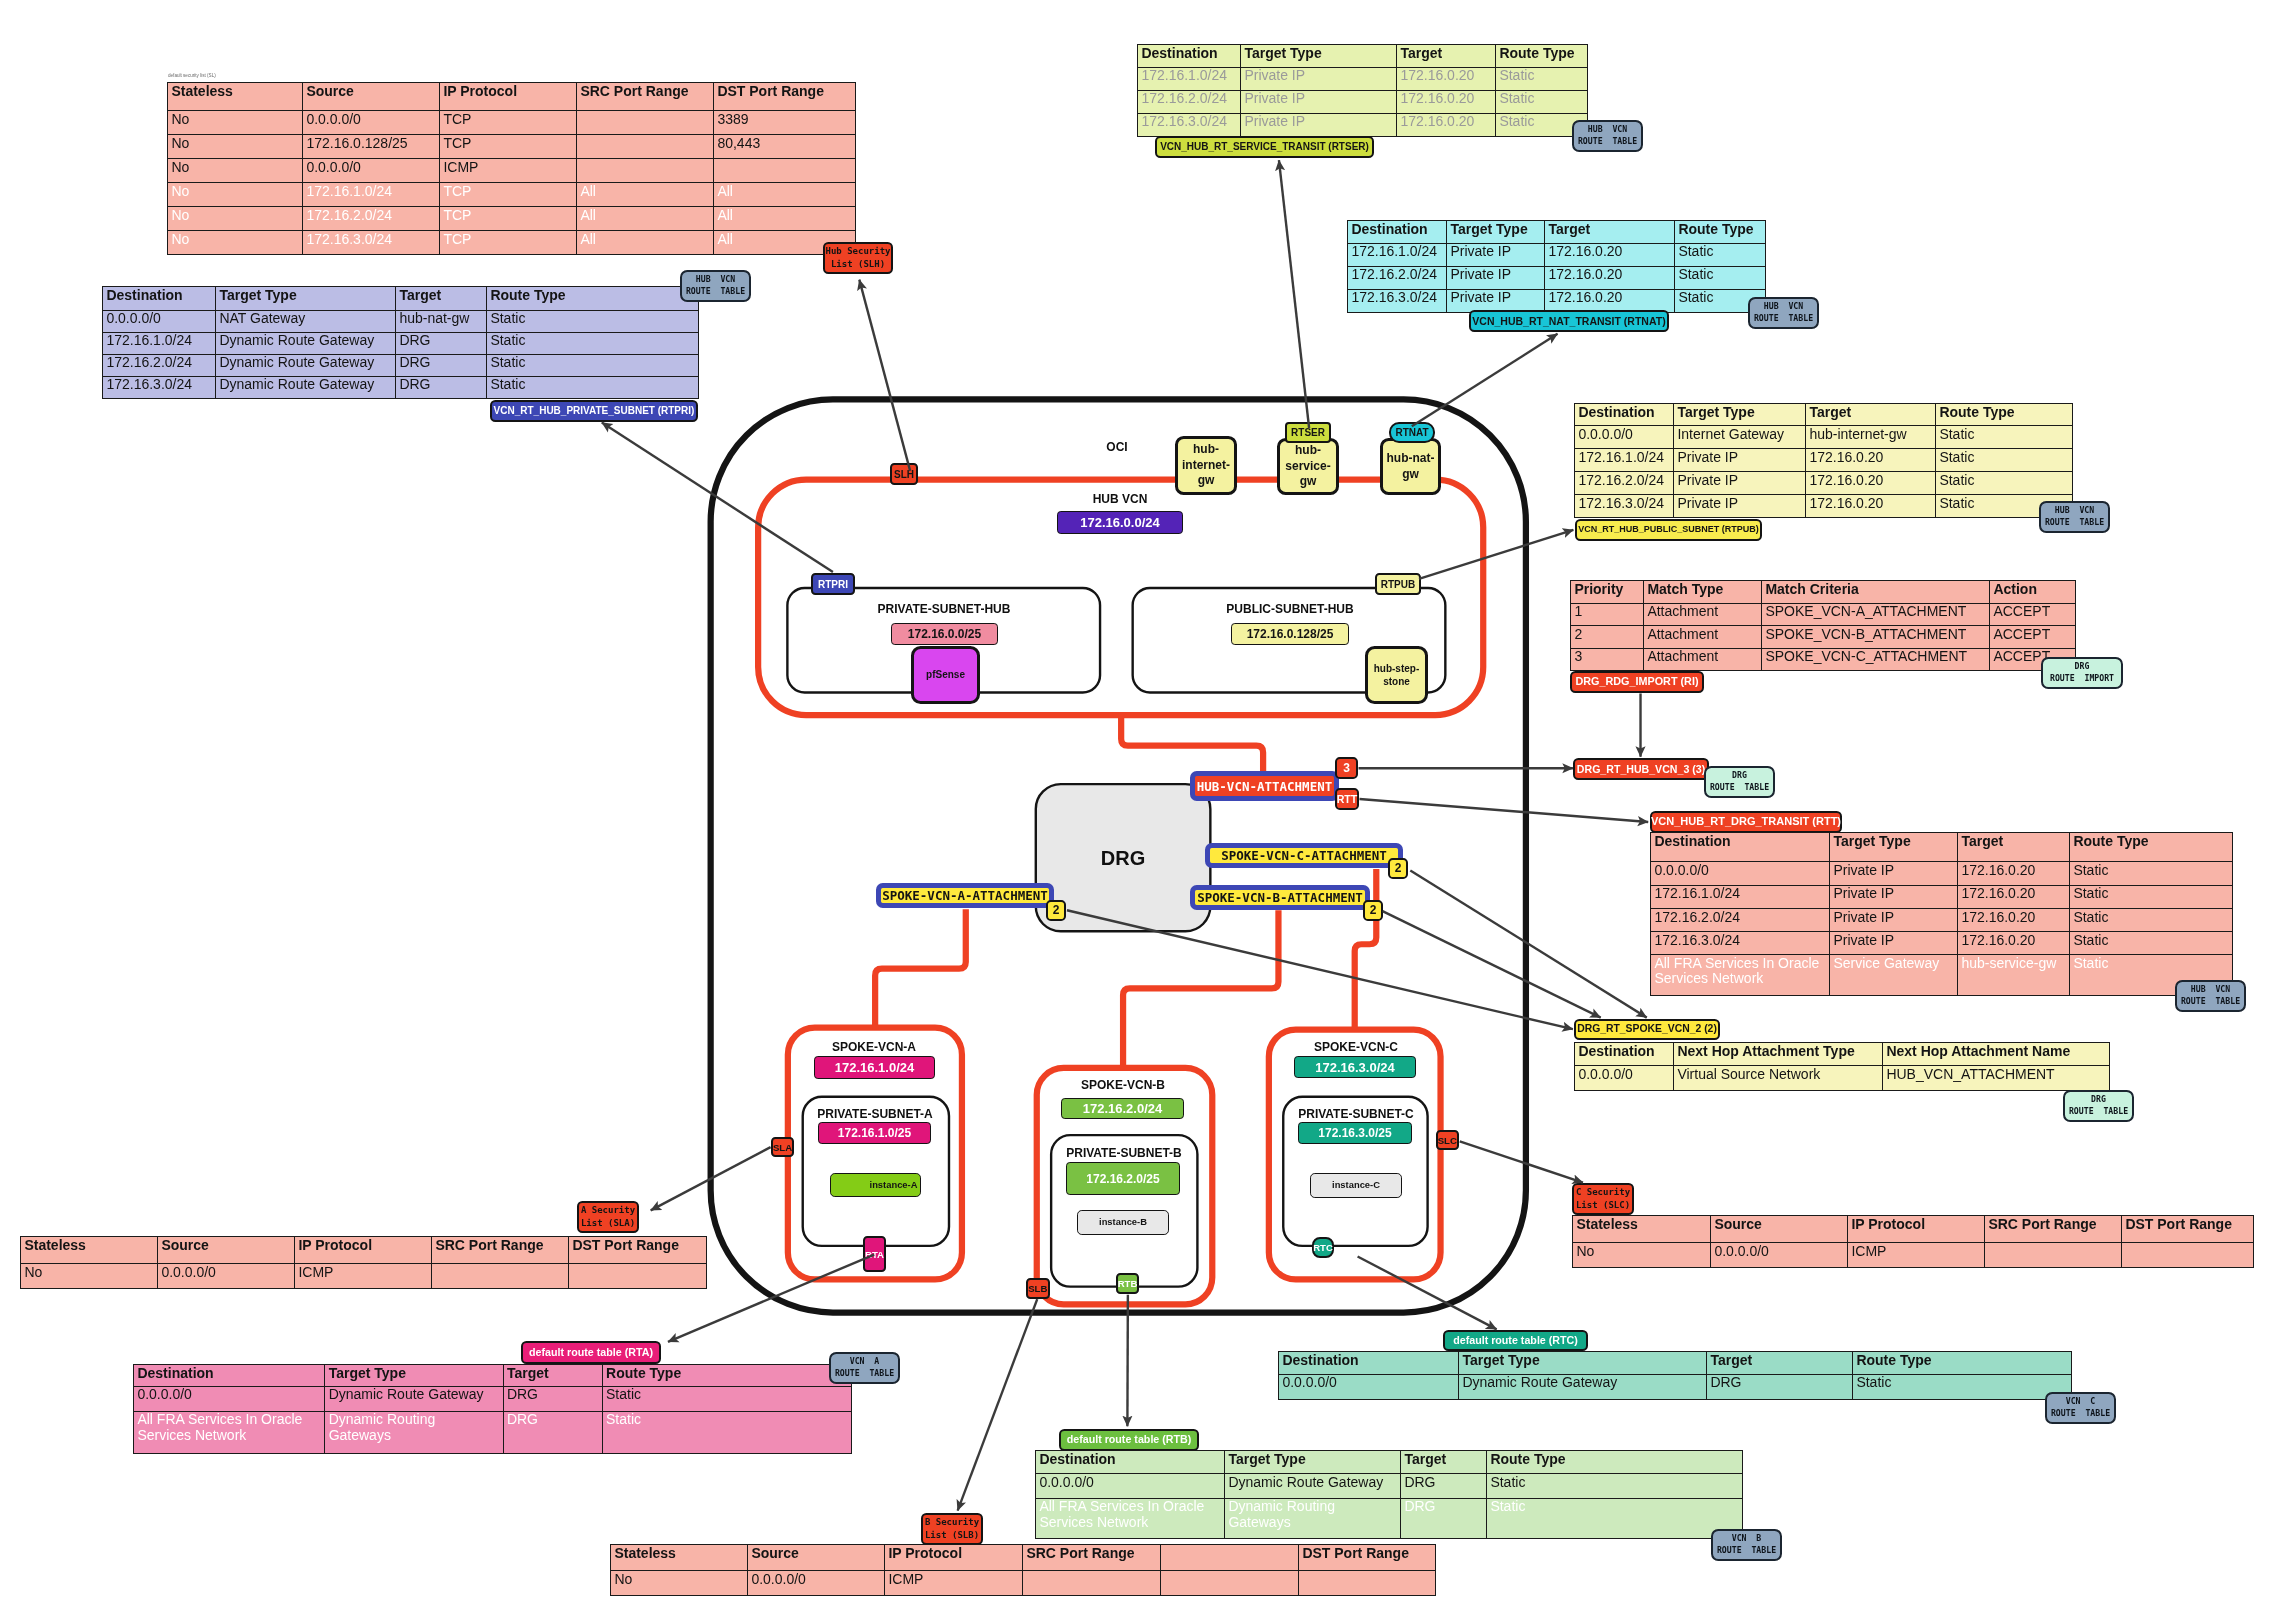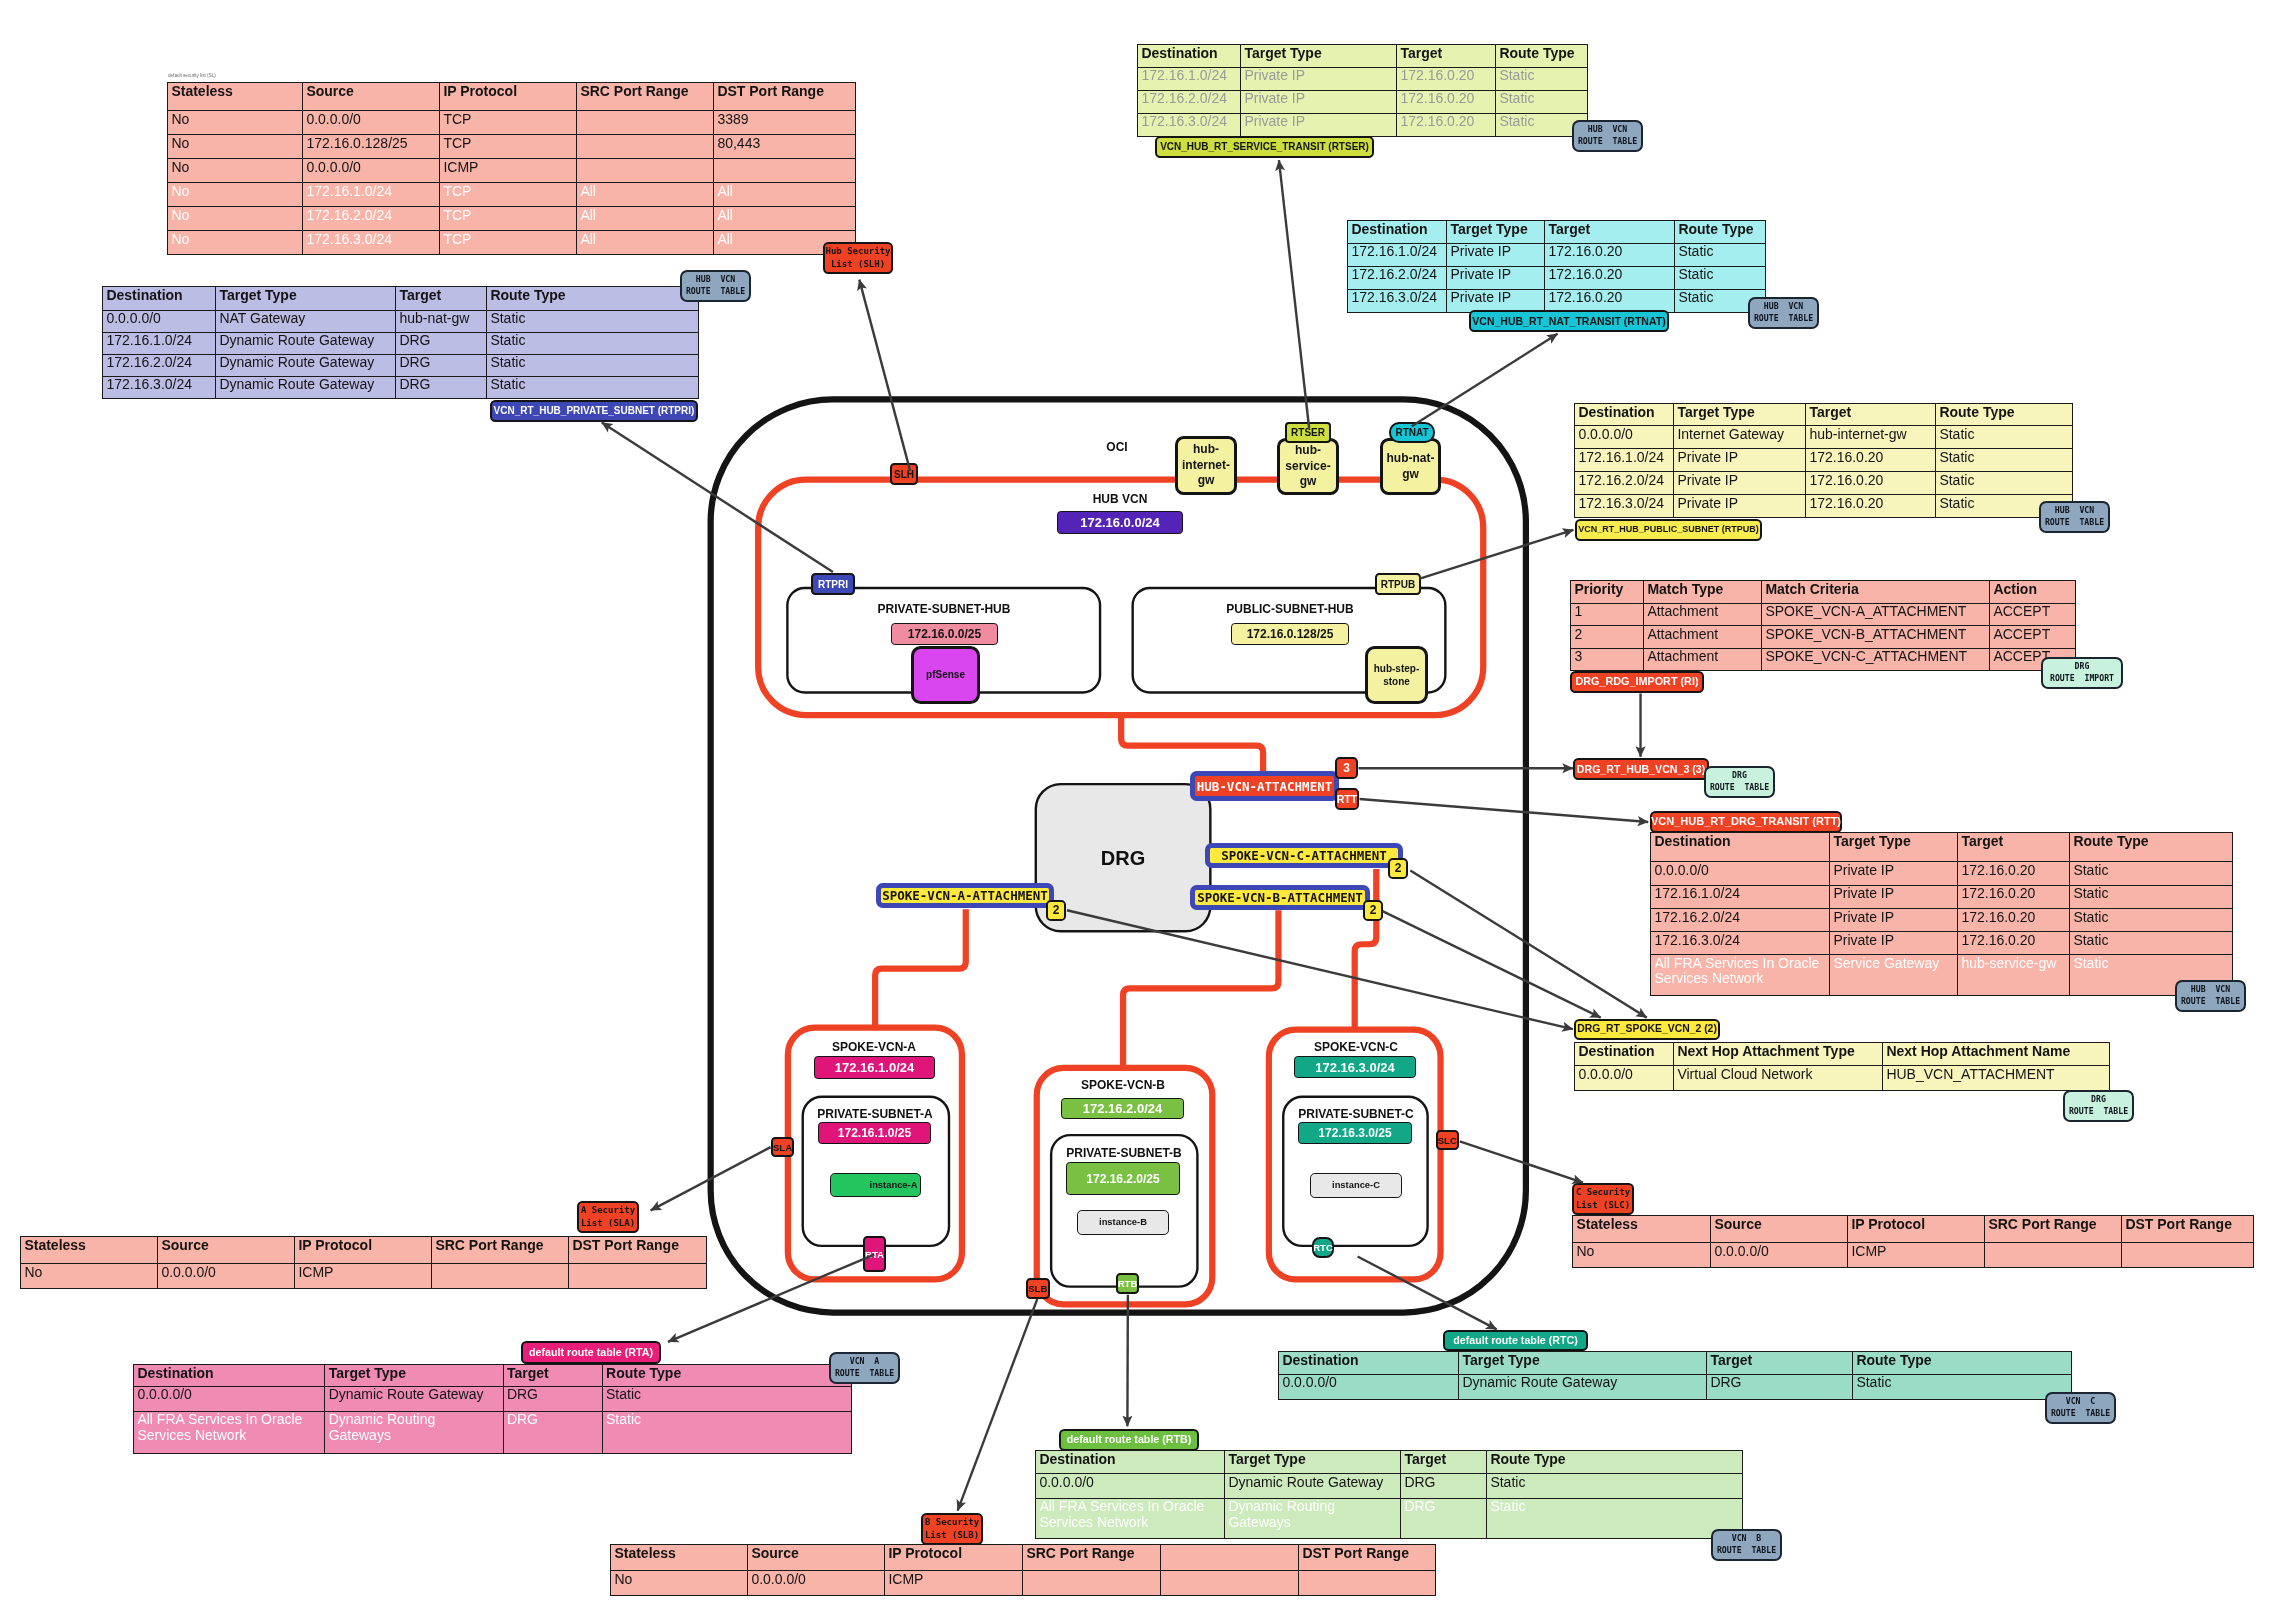--- a/index.html
+++ b/index.html
@@ -88,21 +88,21 @@
     <div class="att" style="left:1190px;top:885px;width:180px;height:25.4px;background:#ffe93d;color:#141414;font-size:12.5px;">SPOKE-VCN-B-ATTACHMENT</div>
     <div class="sqtag" style="left:1335px;top:757px;width:23px;height:22px;background:#ef4123;color:#ffffff;font-size:12px;border-radius:4.8px;border-width:2.4px;">3</div>
     <div class="sqtag" style="left:1335px;top:788px;width:24px;height:22px;background:#ef4123;color:#ffffff;font-size:10.6px;border-radius:4.8px;border-width:2.4px;">RTT</div>
     <div class="sqtag" style="left:1388px;top:858px;width:20px;height:20.6px;background:#ffe93d;color:#141414;font-size:12px;border-radius:4.8px;border-width:2.4px;">2</div>
     <div class="sqtag" style="left:1046px;top:900px;width:20px;height:20.6px;background:#ffe93d;color:#141414;font-size:12px;border-radius:4.8px;border-width:2.4px;">2</div>
     <div class="sqtag" style="left:1363px;top:900px;width:20px;height:20.6px;background:#ffe93d;color:#141414;font-size:12px;border-radius:4.8px;border-width:2.4px;">2</div>
     <div class="lab" style="left:874px;top:1040px;transform:translateX(-50%);font-size:12px;">SPOKE-VCN-A</div>
     <div class="cidr" style="left:814px;top:1056px;width:121px;height:22.5px;background:#e0157a;font-size:13px;color:#fff;">172.16.1.0/24</div>
     <div class="lab" style="left:875px;top:1107px;transform:translateX(-50%);font-size:12px;">PRIVATE-SUBNET-A</div>
     <div class="cidr" style="left:818px;top:1122px;width:113px;height:21.6px;background:#e0157a;font-size:12px;color:#fff;">172.16.1.0/25</div>
-    <div class="node" style="left:830px;top:1173px;width:91px;height:24px;background:#22c55e;font-size:9.4px;border-radius:4.8px;border-width:1.9px;color:#141414;padding-left:36px;">instance-A</div>
+    <div class="node" style="left:830px;top:1173px;width:91px;height:24px;background:#84cc16;font-size:9.4px;border-radius:4.8px;border-width:1.9px;color:#141414;padding-left:36px;">instance-A</div>
     <div class="lab" style="left:1123px;top:1078px;transform:translateX(-50%);font-size:12px;">SPOKE-VCN-B</div>
     <div class="cidr" style="left:1061px;top:1098px;width:123px;height:21px;background:#7ac143;font-size:13px;color:#fff;">172.16.2.0/24</div>
     <div class="lab" style="left:1124px;top:1146px;transform:translateX(-50%);font-size:12px;">PRIVATE-SUBNET-B</div>
     <div class="cidr" style="left:1066px;top:1162px;width:114px;height:33px;background:#7ac143;font-size:12px;color:#fff;">172.16.2.0/25</div>
     <div class="node" style="left:1077px;top:1210px;width:92px;height:25px;background:#e8e8e8;font-size:9.4px;border-radius:4.8px;border-width:1.9px;color:#141414;">instance-B</div>
     <div class="lab" style="left:1356px;top:1040px;transform:translateX(-50%);font-size:12px;">SPOKE-VCN-C</div>
     <div class="cidr" style="left:1294px;top:1056px;width:122px;height:22px;background:#12a887;font-size:13px;color:#fff;">172.16.3.0/24</div>
     <div class="lab" style="left:1356px;top:1107px;transform:translateX(-50%);font-size:12px;">PRIVATE-SUBNET-C</div>
     <div class="cidr" style="left:1298px;top:1122px;width:114px;height:21.6px;background:#12a887;font-size:12px;color:#fff;">172.16.3.0/25</div>
     <div class="node" style="left:1310px;top:1173px;width:92px;height:25px;background:#e8e8e8;font-size:9.4px;border-radius:4.8px;border-width:1.9px;color:#141414;">instance-C</div>
@@ -432,21 +432,21 @@
         <col style="width:227px">
       </colgroup>
       <tbody>
         <tr style="height:23px">
           <th>Destination</th>
           <th>Next Hop Attachment Type</th>
           <th>Next Hop Attachment Name</th>
         </tr>
         <tr style="height:25.4px">
           <td>0.0.0.0/0</td>
-          <td>Virtual Cloud Network</td>
+          <td>Virtual Source Network</td>
           <td>HUB_VCN_ATTACHMENT</td>
         </tr>
       </tbody>
     </table>
     <div class="rtb drg" style="left:2063px;top:1090px;width:71px;height:32px;">DRG
 ROUTE  TABLE</div>
     <div class="tag tagm" style="left:577px;top:1201px;width:62px;height:32px;background:#ef4123;color:#141414;border-radius:5.3px;border-width:2.4px;">A Security
 List (SLA)</div>
     <table class="t" style="left:20px;top:1236px;width:687px;background:#f8b4a8;">
       <colgroup>

